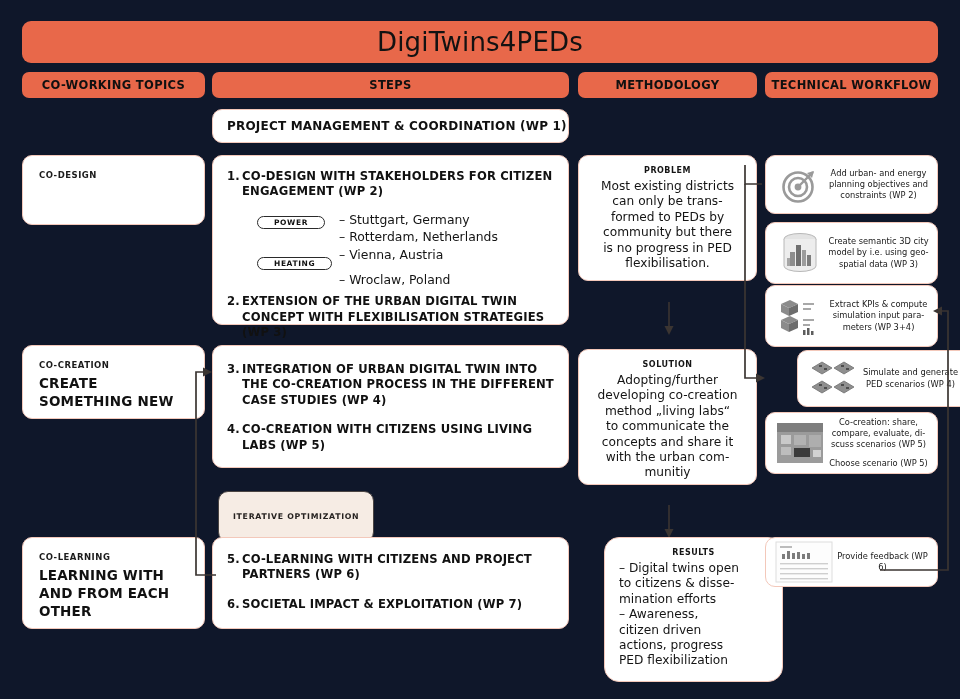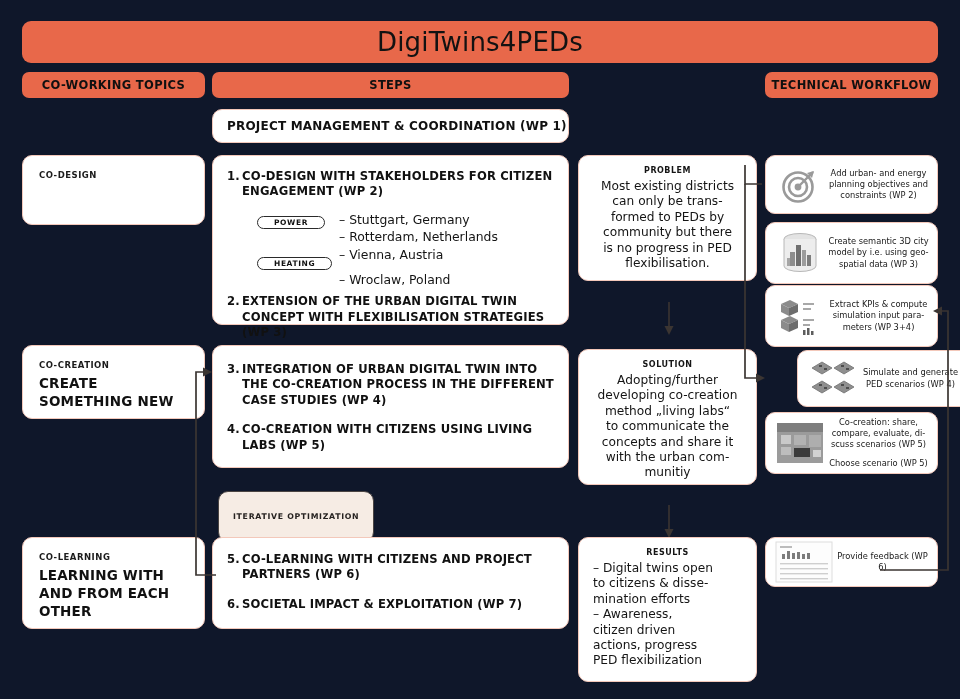--- a/index.html
+++ b/index.html
@@ -147,21 +147,21 @@
     padding: 20px 14px;
     font-size: 7.8px;
     font-weight: bold;
     letter-spacing: .7px;
     color: #262220;
   }
 
   
   #meth-problem  { left: 578px; top: 155px; width: 179px; height: 126px; }
   #meth-solution { left: 578px; top: 349px; width: 179px; height: 136px; }
-  #meth-results  { left: 578px; top: 537px; width: 179px; height: 145px; }
+  #meth-results  { left: 604px; top: 537px; width: 179px; height: 145px; border-radius: 15px; }
   .meth { padding: 10px 10px 0 10px; }
   .meth .lbl {
     text-align: center;
     font-size: 8px;
     font-weight: bold;
     letter-spacing: .5px;
     color: #151515;
     margin-bottom: 4px;
   }
   .meth .body {
@@ -218,20 +218,21 @@
 <body>
 
 <div id="poster">
 
   <div class="title-bar">
     <span class="t">DigiTwins4PEDs</span>
   </div>
 
   <div class="col-head" id="head-topics">CO-WORKING TOPICS</div>
   <div class="col-head" id="head-steps">STEPS</div>
+  <div class="col-head" id="head-method">METHODOLOGY</div>
   <div class="col-head" id="head-workflow">TECHNICAL WORKFLOW</div>
 
   <div class="card" id="topic-codesign">
     <div class="topic">
       <div class="eyebrow">CO-DESIGN</div>
     </div>
   </div>
 
   <div class="card" id="topic-cocreation">
     <div class="topic">

